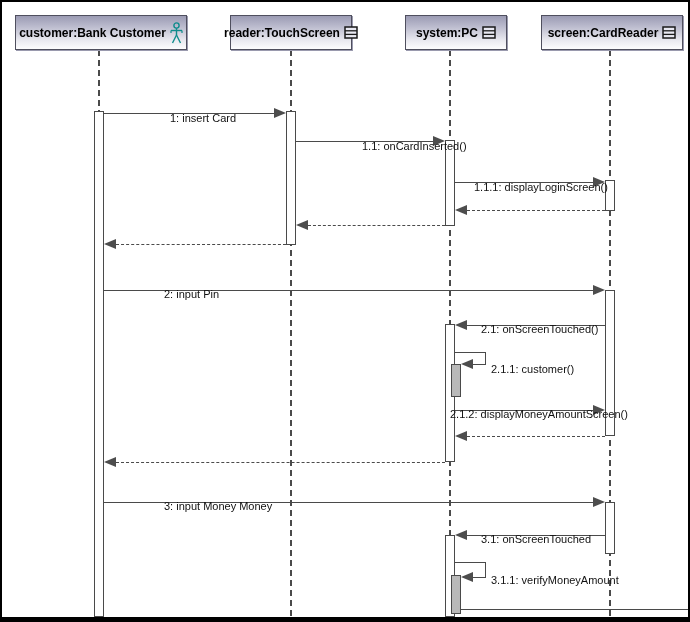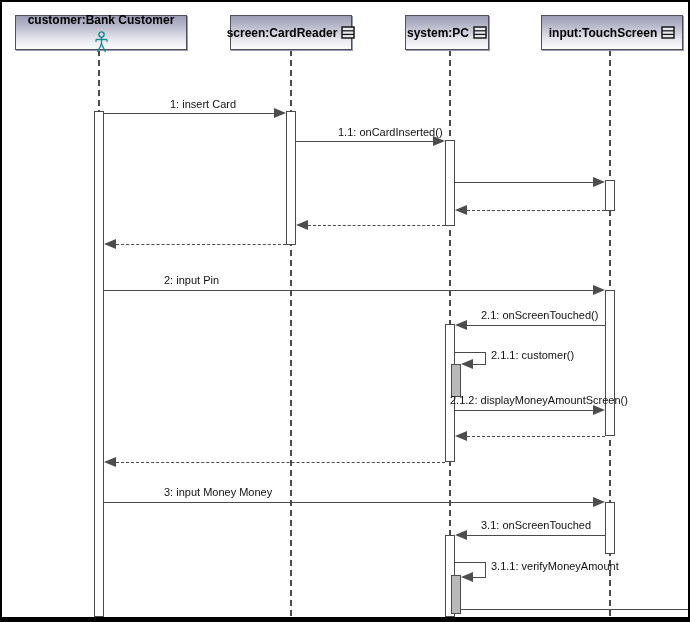--- a/index.html
+++ b/index.html
@@ -39,69 +39,69 @@
   .act.gray { background:#b9b9b9; }
   .msg { position:absolute; height:0; border-top:1px solid #4a4a4a; }
   .ret { position:absolute; height:0; border-top:1px dashed #4a4a4a; }
   .vseg { position:absolute; width:0; border-left:1px solid #4a4a4a; }
   .ah-r { position:absolute; width:0; height:0;
           border-top:5px solid transparent; border-bottom:5px solid transparent;
           border-left:12px solid #4d4d4d; }
   .ah-l { position:absolute; width:0; height:0;
           border-top:5px solid transparent; border-bottom:5px solid transparent;
           border-right:12px solid #4d4d4d; }
-  .lbl { position:absolute; font-size:11px; line-height:13px; color:#111; white-space:nowrap; }
+  .lbl { position:absolute; font-size:11px; line-height:13px; color:#111; white-space:nowrap;margin-top:14px; }
   .icon { display:inline-flex; align-items:center; }
 </style>
 </head>
 <body>
 
 <div class="canvas">
 
   <div class="ll" style="left:96px;"></div>
   <div class="ll" style="left:288px;"></div>
   <div class="ll" style="left:447px;"></div>
   <div class="ll" style="left:607px;"></div>
 
-  <div class="hdr" style="left:13px;top:13px;width:172px;flex-direction:column;">
+  <div class="hdr" style="left:13px;top:13px;width:172px;">
     <span>customer:Bank Customer</span>
     <span class="icon">
       <svg width="13" height="22" viewBox="0 0 13 22">
         <circle cx="6.5" cy="3.5" r="2.6" fill="none" stroke="#0f8c8c" stroke-width="1.4"></circle>
         <line x1="6.5" y1="6" x2="6.5" y2="13" stroke="#0f8c8c" stroke-width="1.4"></line>
         <line x1="1" y1="8.5" x2="12" y2="8.5" stroke="#0f8c8c" stroke-width="1.4"></line>
         <line x1="1" y1="8.5" x2="1" y2="11" stroke="#0f8c8c" stroke-width="1.2"></line>
         <line x1="12" y1="8.5" x2="12" y2="11" stroke="#0f8c8c" stroke-width="1.2"></line>
         <line x1="6.5" y1="13" x2="2.5" y2="21" stroke="#0f8c8c" stroke-width="1.4"></line>
         <line x1="6.5" y1="13" x2="10.5" y2="21" stroke="#0f8c8c" stroke-width="1.4"></line>
       </svg>
     </span>
   </div>
   <div class="hdr" style="left:228px;top:13px;width:122px;">
-    <span>screen:CardReader</span>
+    <span>reader:TouchScreen</span>
     <span class="icon">
       <svg width="14" height="13" viewBox="0 0 14 13">
         <rect x="1" y="1" width="12" height="11" fill="#e9e9f2" stroke="#1a1a1a" stroke-width="1.5"></rect>
         <line x1="1" y1="4.8" x2="13" y2="4.8" stroke="#1a1a1a" stroke-width="1.3"></line>
         <line x1="1" y1="8.4" x2="13" y2="8.4" stroke="#1a1a1a" stroke-width="1.3"></line>
       </svg>
     </span>
   </div>
-  <div class="hdr" style="left:403px;top:13px;width:84px;">
+  <div class="hdr" style="left:403px;top:13px;width:102px;">
     <span>system:PC</span>
     <span class="icon">
       <svg width="14" height="13" viewBox="0 0 14 13">
         <rect x="1" y="1" width="12" height="11" fill="#e9e9f2" stroke="#1a1a1a" stroke-width="1.5"></rect>
         <line x1="1" y1="4.8" x2="13" y2="4.8" stroke="#1a1a1a" stroke-width="1.3"></line>
         <line x1="1" y1="8.4" x2="13" y2="8.4" stroke="#1a1a1a" stroke-width="1.3"></line>
       </svg>
     </span>
   </div>
   <div class="hdr" style="left:539px;top:13px;width:142px;">
-    <span>input:TouchScreen</span>
+    <span>screen:CardReader</span>
     <span class="icon">
       <svg width="14" height="13" viewBox="0 0 14 13">
         <rect x="1" y="1" width="12" height="11" fill="#e9e9f2" stroke="#1a1a1a" stroke-width="1.5"></rect>
         <line x1="1" y1="4.8" x2="13" y2="4.8" stroke="#1a1a1a" stroke-width="1.3"></line>
         <line x1="1" y1="8.4" x2="13" y2="8.4" stroke="#1a1a1a" stroke-width="1.3"></line>
       </svg>
     </span>
   </div>
 
   <div class="act" style="left:92px;top:109px;height:506px;"></div>
@@ -114,24 +114,25 @@
   <div class="act" style="left:603px;top:500px;height:52px;"></div>
   <div class="act" style="left:443px;top:533px;height:82px;"></div>
   <div class="act gray" style="left:449px;top:573px;height:39px;"></div>
 
   <div class="msg" style="left:102px;top:111px;width:170px;"></div>
   <div class="ah-r" style="left:272px;top:106px;"></div>
   <div class="lbl" style="left:168px;top:96px;">1: insert Card</div>
 
   <div class="msg" style="left:294px;top:139px;width:137px;"></div>
   <div class="ah-r" style="left:431px;top:134px;"></div>
-  <div class="lbl" style="left:336px;top:124px;">1.1: onCardInserted()</div>
+  <div class="lbl" style="left:360px;top:124px;">1.1: onCardInserted()</div>
 
   <div class="msg" style="left:453px;top:180px;width:138px;"></div>
   <div class="ah-r" style="left:591px;top:175px;"></div>
+  <div class="lbl" style="left:472px;top:165px;">1.1.1: displayLoginScreen()</div>
 
   <div class="ret" style="left:465px;top:208px;width:138px;"></div>
   <div class="ah-l" style="left:453px;top:203px;"></div>
 
   <div class="ret" style="left:306px;top:223px;width:137px;"></div>
   <div class="ah-l" style="left:294px;top:218px;"></div>
 
   <div class="ret" style="left:114px;top:242px;width:170px;"></div>
   <div class="ah-l" style="left:102px;top:237px;"></div>
 

